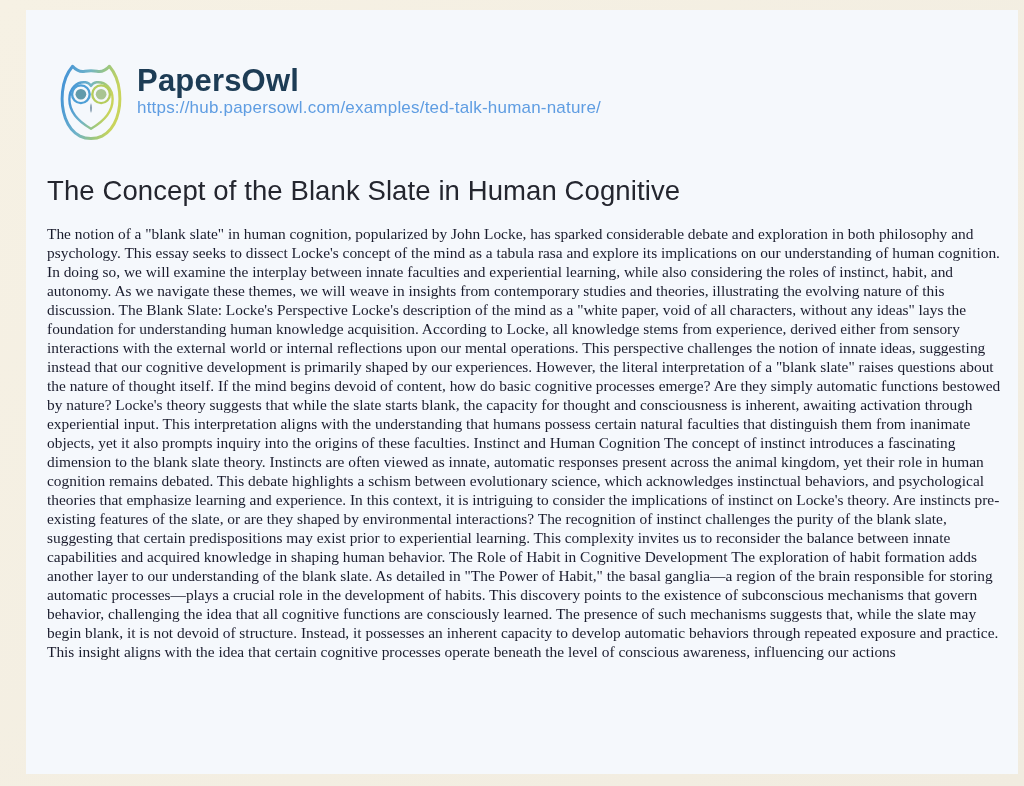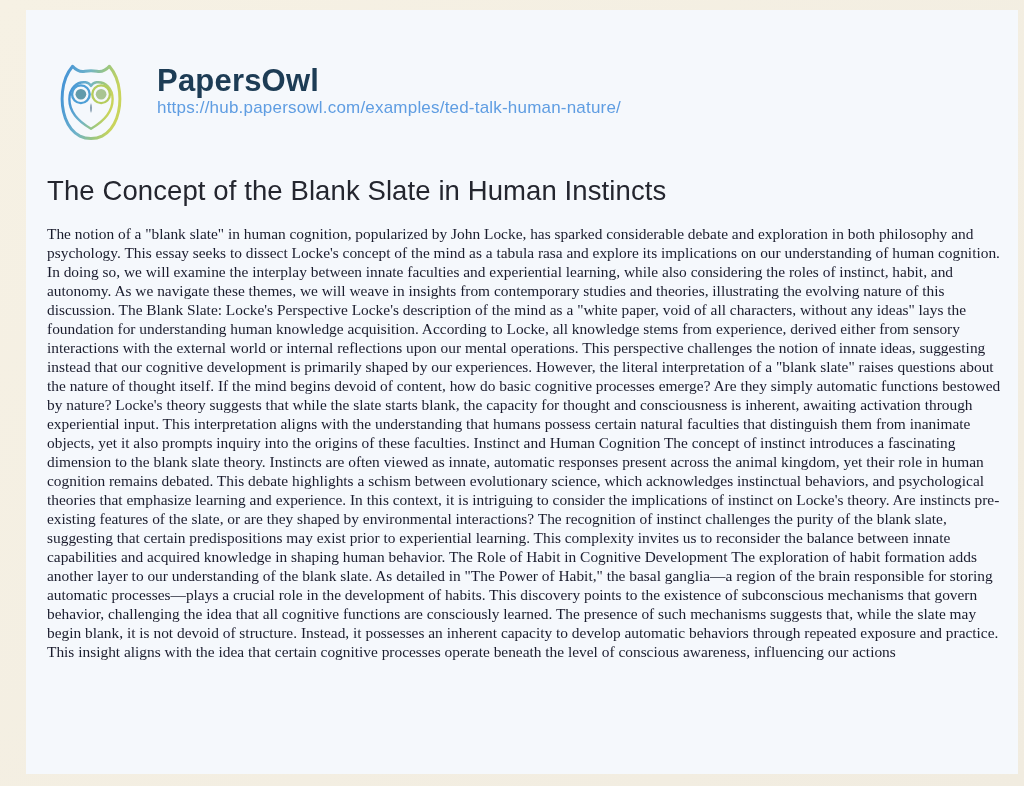--- a/index.html
+++ b/index.html
@@ -17,21 +17,20 @@
   }
   .sheet {
     position: absolute;
     top: 10px; left: 26px; right: 6px; bottom: 12px;
     background: #f5f8fc;
   }
   .site-header {
     display: flex;
     align-items: flex-start;
     padding: 46px 0 0 19px;
-    gap: 20px;
   }
   .logo-wrap { width: 92px; height: 94px; flex: 0 0 auto; }
   .logo-wrap svg { width: 100%; height: 100%; display: block; }
   .brand-block { padding-top: 8px; }
   .brand-name {
     font-size: 31px;
     font-weight: 700;
     color: #1d3c55;
     letter-spacing: 0.2px;
     line-height: 1.1;
@@ -108,18 +107,18 @@
           </svg>
         </span>
       </div>
       <div class="brand-block">
         <div class="brand-name">PapersOwl</div>
         <a class="source-url" href="#">https://hub.papersowl.com/examples/ted-talk-human-nature/</a>
       </div>
     </header>
 
     <main>
-      <h1 class="essay-title">The Concept of the Blank Slate in Human Instincts</h1>
+      <h1 class="essay-title">The Concept of the Blank Slate in Human Cognitive</h1>
       <p class="essay-body">The notion of a "blank slate" in human cognition, popularized by John Locke, has sparked considerable debate and exploration in both philosophy and psychology. This essay seeks to dissect Locke's concept of the mind as a tabula rasa and explore its implications on our understanding of human cognition. In doing so, we will examine the interplay between innate faculties and experiential learning, while also considering the roles of instinct, habit, and autonomy. As we navigate these themes, we will weave in insights from contemporary studies and theories, illustrating the evolving nature of this discussion. The Blank Slate: Locke's Perspective Locke's description of the mind as a "white paper, void of all characters, without any ideas" lays the foundation for understanding human knowledge acquisition. According to Locke, all knowledge stems from experience, derived either from sensory interactions with the external world or internal reflections upon our mental operations. This perspective challenges the notion of innate ideas, suggesting instead that our cognitive development is primarily shaped by our experiences. However, the literal interpretation of a "blank slate" raises questions about the nature of thought itself. If the mind begins devoid of content, how do basic cognitive processes emerge? Are they simply automatic functions bestowed by nature? Locke's theory suggests that while the slate starts blank, the capacity for thought and consciousness is inherent, awaiting activation through experiential input. This interpretation aligns with the understanding that humans possess certain natural faculties that distinguish them from inanimate objects, yet it also prompts inquiry into the origins of these faculties. Instinct and Human Cognition The concept of instinct introduces a fascinating dimension to the blank slate theory. Instincts are often viewed as innate, automatic responses present across the animal kingdom, yet their role in human cognition remains debated. This debate highlights a schism between evolutionary science, which acknowledges instinctual behaviors, and psychological theories that emphasize learning and experience. In this context, it is intriguing to consider the implications of instinct on Locke's theory. Are instincts pre-existing features of the slate, or are they shaped by environmental interactions? The recognition of instinct challenges the purity of the blank slate, suggesting that certain predispositions may exist prior to experiential learning. This complexity invites us to reconsider the balance between innate capabilities and acquired knowledge in shaping human behavior. The Role of Habit in Cognitive Development The exploration of habit formation adds another layer to our understanding of the blank slate. As detailed in "The Power of Habit," the basal ganglia—a region of the brain responsible for storing automatic processes—plays a crucial role in the development of habits. This discovery points to the existence of subconscious mechanisms that govern behavior, challenging the idea that all cognitive functions are consciously learned. The presence of such mechanisms suggests that, while the slate may begin blank, it is not devoid of structure. Instead, it possesses an inherent capacity to develop automatic behaviors through repeated exposure and practice. This insight aligns with the idea that certain cognitive processes operate beneath the level of conscious awareness, influencing our actions</p>
     </main>
 
   </div>
 </div>
 
 </body></html>

